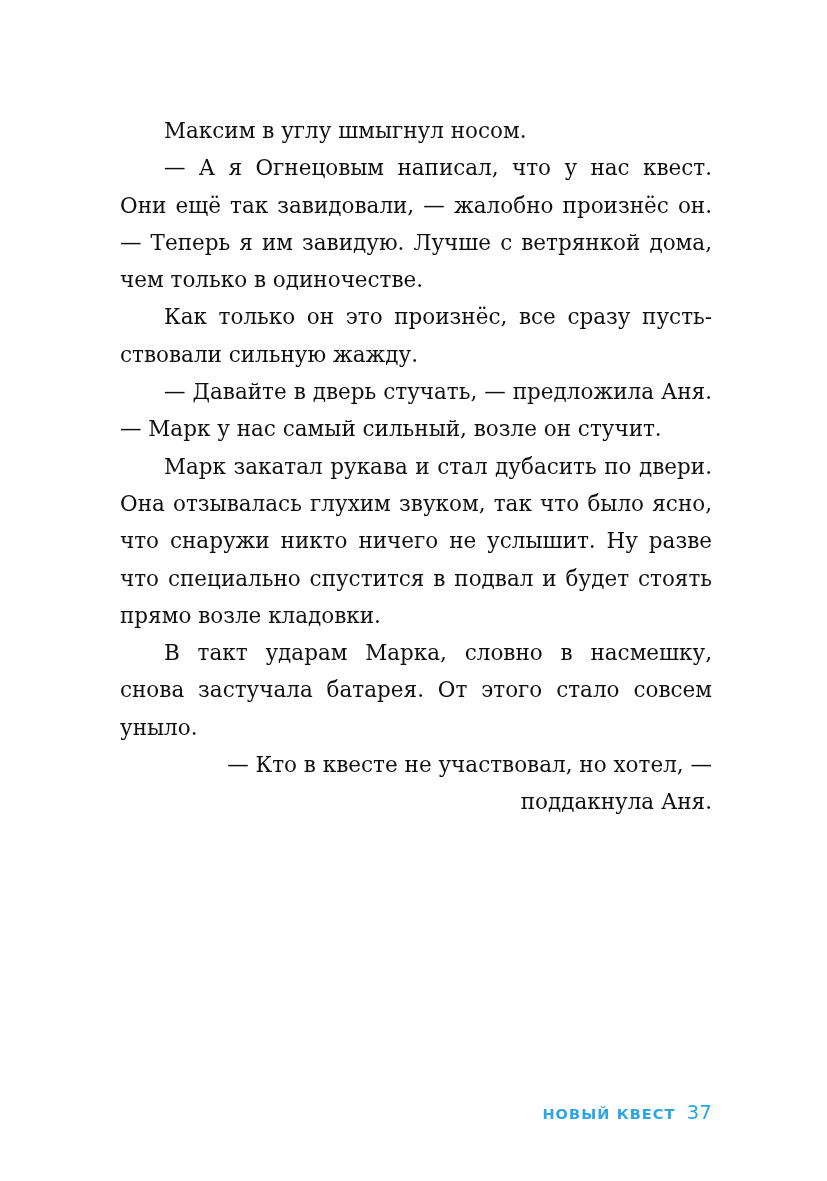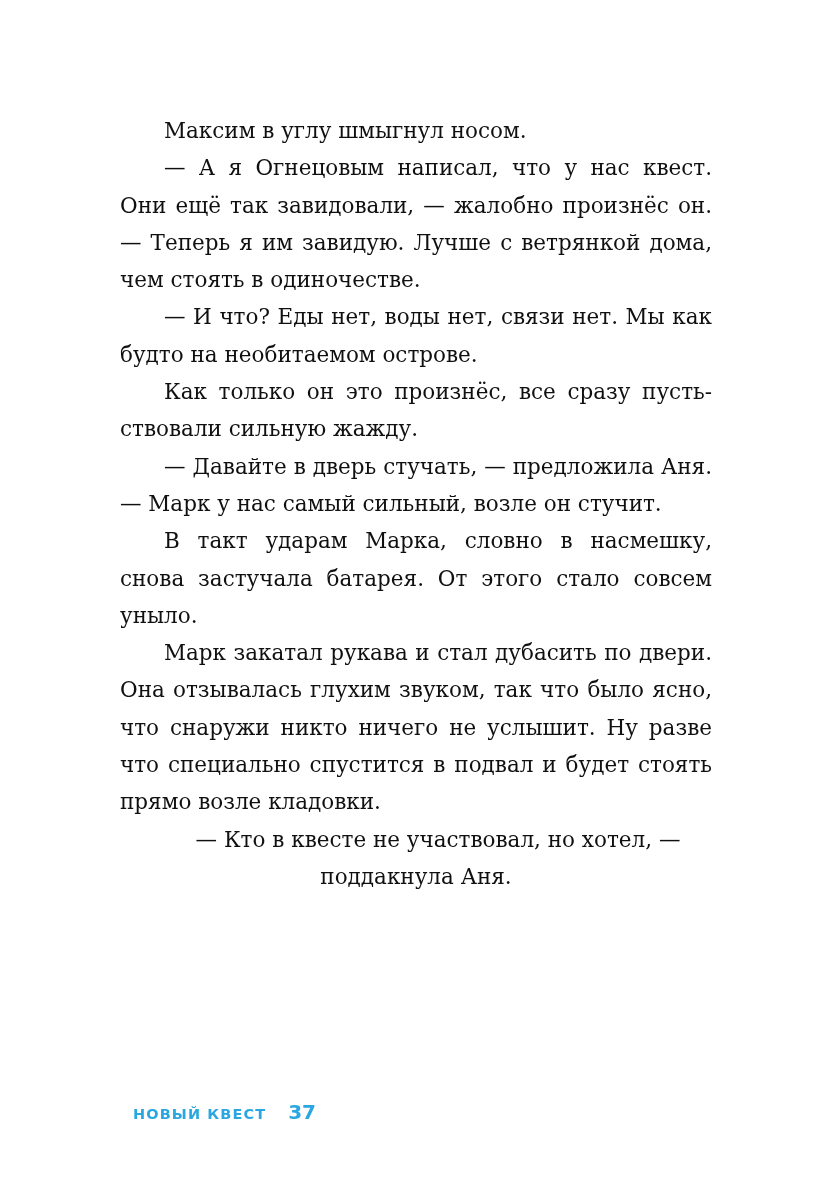--- a/index.html
+++ b/index.html
@@ -26,59 +26,59 @@
     font-family: "DejaVu Serif", "Liberation Serif", serif;
     font-size: 21.5px;
     line-height: 37.3px;
     color: #101010;
     text-align: justify;
     text-indent: 44px;
     hyphens: manual;
     -webkit-hyphens: manual;
   }
   p.para.last-left {
-    text-align: center;
+    text-align: right;
   }
   .footer {
     position: absolute;
-    left: 133px;
+    left: 120px;
     right: 115px;
     bottom: 57px;
     display: flex;
     align-items: baseline;
-    gap: 22px;
+    justify-content: flex-end;
+    gap: 11px;
   }
   .footer-title {
     font-family: "DejaVu Sans", "Liberation Sans", sans-serif;
     font-size: 14.5px;
     font-weight: 700;
     letter-spacing: 1.1px;
     color: #2aa7e0;
     text-transform: uppercase;
   }
   .footer-page {
     font-family: "DejaVu Sans", "Liberation Sans", sans-serif;
     font-size: 20px;
-    font-weight: 700;
+    font-weight: 400;
     color: #2aa7e0;
   }
 </style>
 </head>
 <body>
 
 <div class="page">
 
   <div class="text-column">
     <p class="para">Максим в углу шмыгнул носом.</p>
-    <p class="para">— А я Огнецовым написал, что у нас квест. Они ещё так завидовали, — жалобно произнёс он. — Теперь я им завидую. Лучше с ветрянкой дома, чем стоять в одиночестве.</p>
-    <p class="para">— И что? Еды нет, воды нет, связи нет. Мы как будто на необитаемом острове.</p>
+    <p class="para">— А я Огнецовым написал, что у нас квест. Они ещё так завидовали, — жалобно произнёс он. — Теперь я им завидую. Лучше с ветрянкой дома, чем только в одиночестве.</p>
     <p class="para">Как только он это произнёс, все сразу пусть­ствовали сильную жажду.</p>
     <p class="para">— Давайте в дверь стучать, — предложила Аня. — Марк у нас самый сильный, возле он стучит.</p>
+    <p class="para">Марк закатал рукава и стал дубасить по две­ри. Она отзывалась глухим звуком, так что бы­ло ясно, что снаружи никто ничего не услышит. Ну разве что специально спустится в подвал и будет стоять прямо возле кладовки.</p>
     <p class="para">В такт ударам Марка, словно в насмешку, снова застучала батарея. От этого стало совсем уныло.</p>
-    <p class="para">Марк закатал рукава и стал дубасить по две­ри. Она отзывалась глухим звуком, так что бы­ло ясно, что снаружи никто ничего не услышит. Ну разве что специально спустится в подвал и будет стоять прямо возле кладовки.</p>
     <p class="para last-left">— Кто в квесте не участвовал, но хотел, — поддакнула Аня.</p>
   </div>
 
   <div class="footer">
     <span class="footer-title">НОВЫЙ КВЕСТ</span>
     <span class="footer-page">37</span>
   </div>
 
 </div>
 

